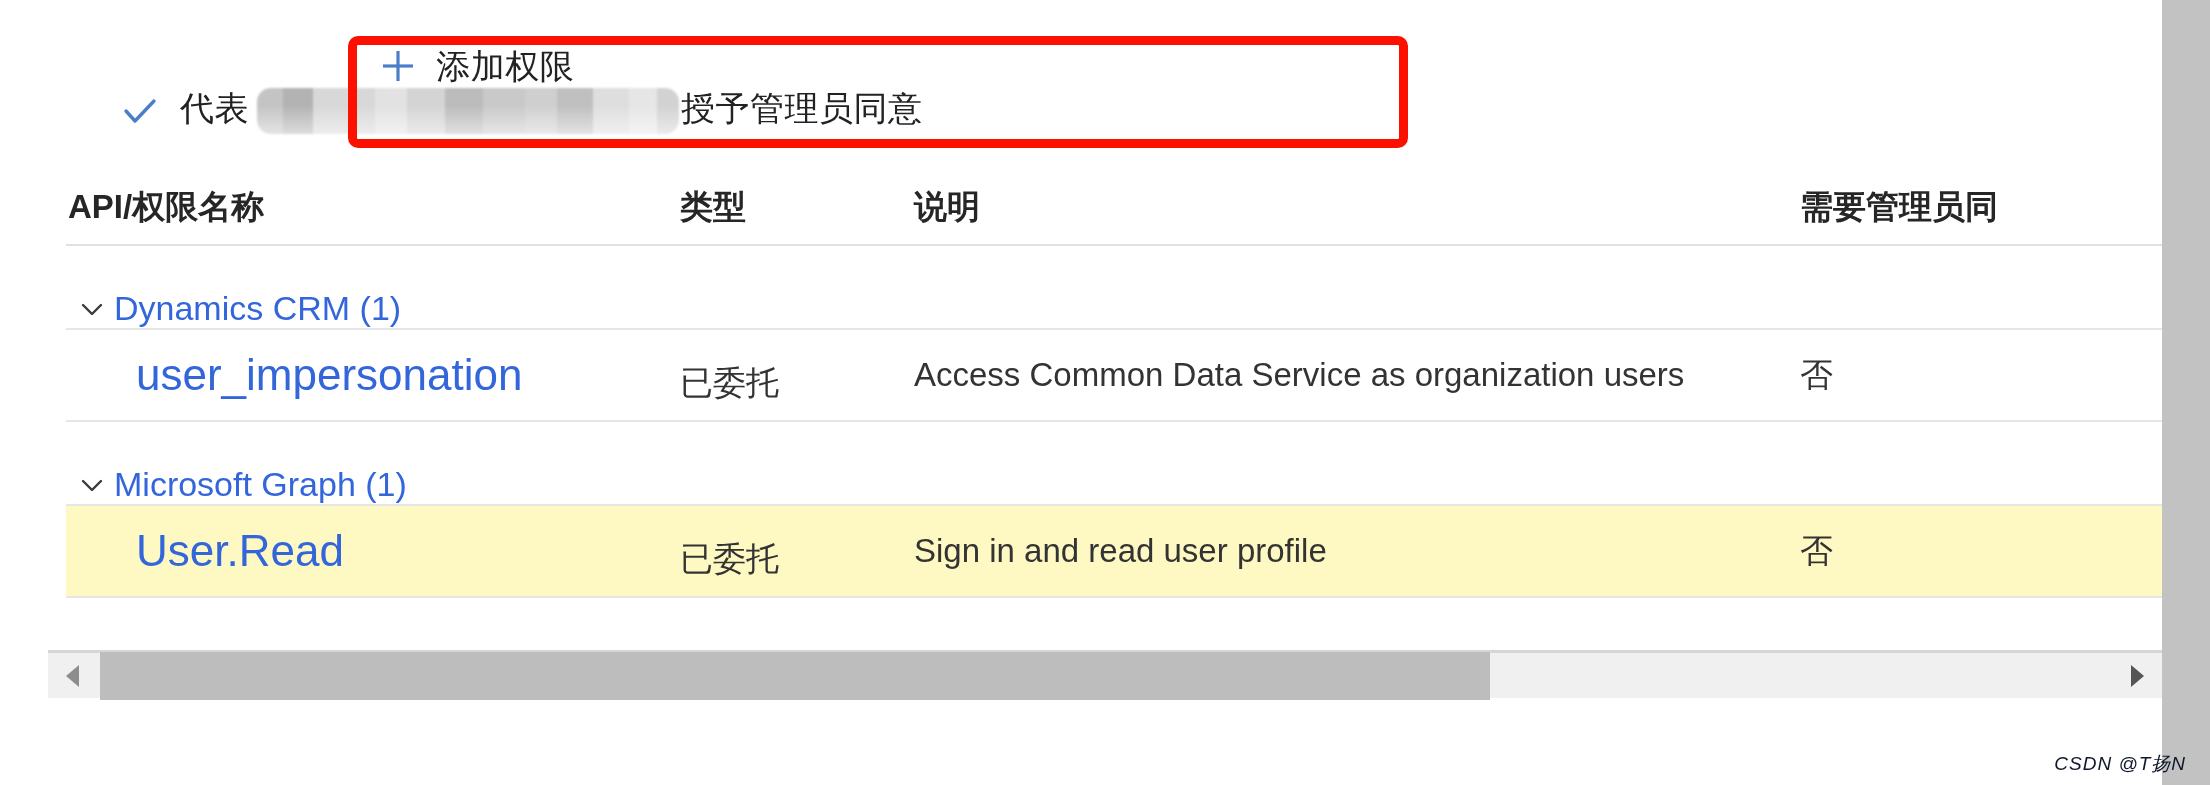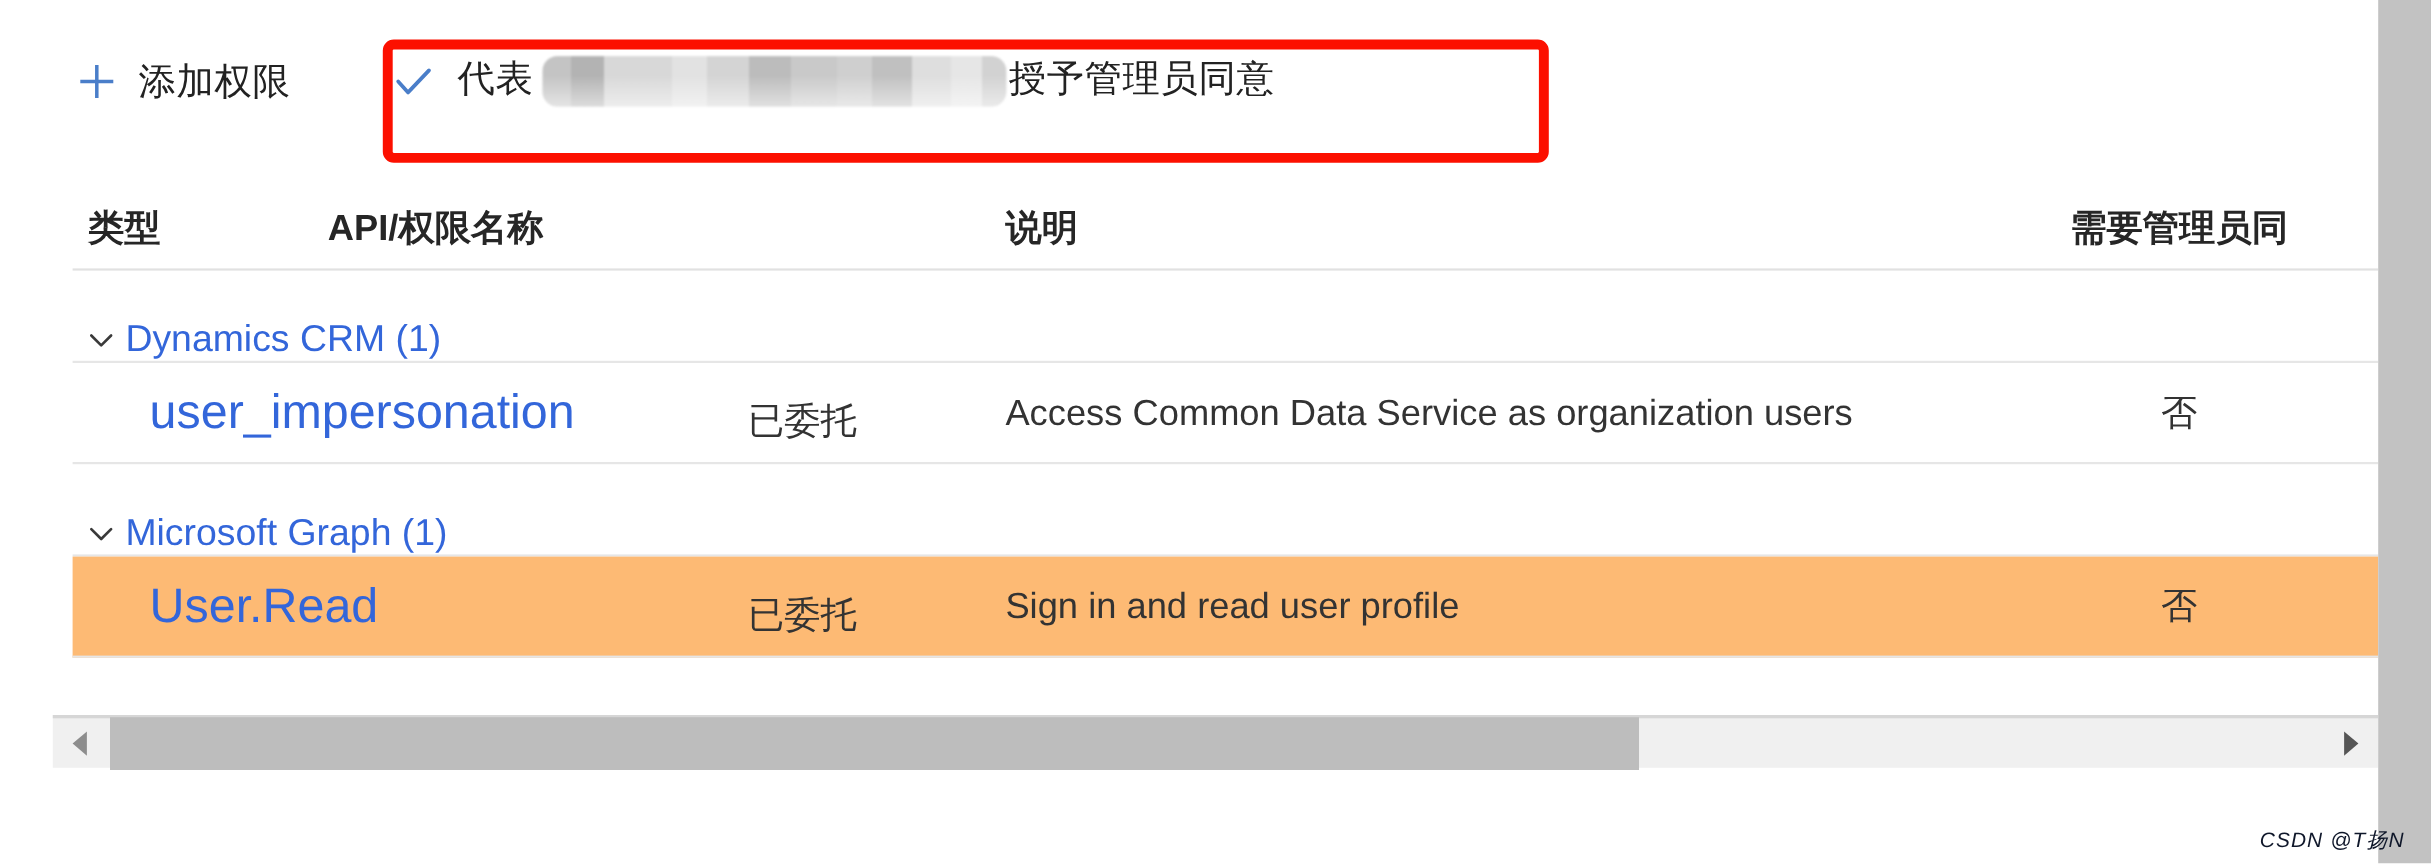--- a/index.html
+++ b/index.html
@@ -41,20 +41,21 @@
   }
 
   
   .command-bar {
     position: absolute;
     left: 66px;
     top: 44px;
     height: 60px;
     display: flex;
     align-items: center;
+    flex-direction: column;
   }
 
   .cmd-btn {
     display: flex;
     align-items: center;
     height: 60px;
     cursor: pointer;
     white-space: nowrap;
   }
 
@@ -137,26 +138,26 @@
     border-bottom: 2px solid #e6e6e6;
   }
 
   .row.header-row {
     height: 76px;
     border-bottom: 2px solid #e1e1e1;
   }
 
   .row.group-row { height: 84px; align-items: flex-end; }
   .row.perm-row  { height: 92px; }
-  .row.selected  { background: #fdba74; }
+  .row.selected  { background: #fef9c3; }
 
   .c-name { width: 600px; flex: none; }
   .c-type { width: 230px; flex: none; }
   .c-desc { width: 890px; flex: none; }
-  .c-adm  { width: 376px; flex: none; text-align: center; }
+  .c-adm  { width: 376px; flex: none; }
 
   .th {
     font-size: 33px;
     font-weight: bold;
     color: #262626;
     white-space: nowrap;
     overflow: hidden;
   }
   .th.c-name { padding-left: 2px; }
   .th.c-type { padding-left: 14px; }
@@ -289,22 +290,22 @@
         </span>
       </div>
 
     </div>
 
     <div class="redbox"></div>
 
     <div class="perm-table">
 
       <div class="row header-row">
+        <div class="th c-name">API/权限名称</div>
         <div class="th c-type">类型</div>
-        <div class="th c-name">API/权限名称</div>
         <div class="th c-desc">说明</div>
         <div class="th c-adm">需要管理员同</div>
       </div>
 
       <div class="row group-row">
         <div class="group-cell c-name">
           <span class="chev">
             <svg width="34" height="34" viewBox="0 0 34 34">
               <polyline points="8,13 17,22 26,13" fill="none" stroke="#3a3a3a" stroke-width="2.4" stroke-linecap="round" stroke-linejoin="round"></polyline>
             </svg>

